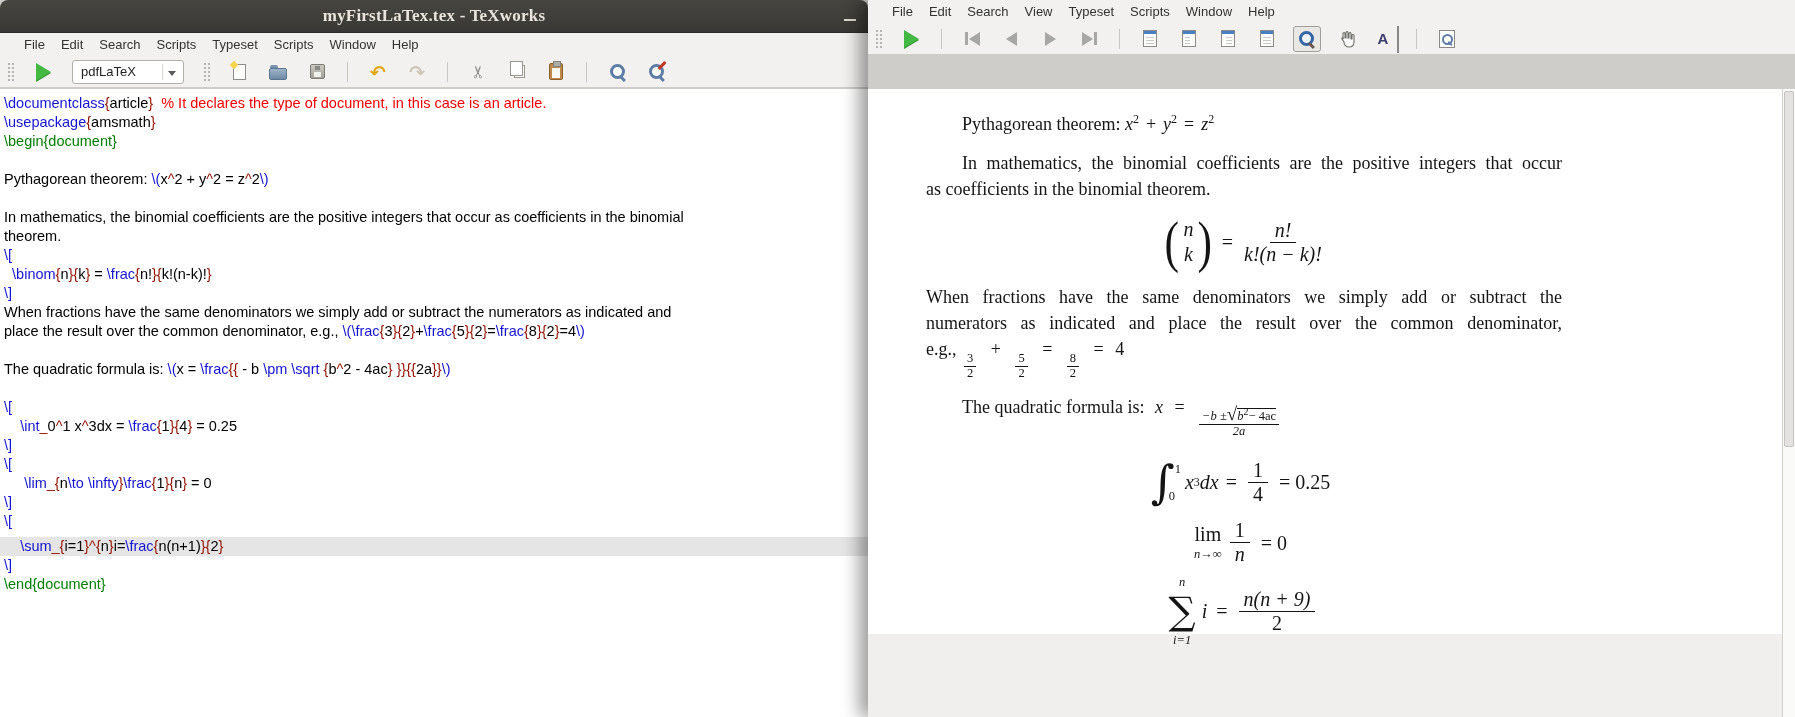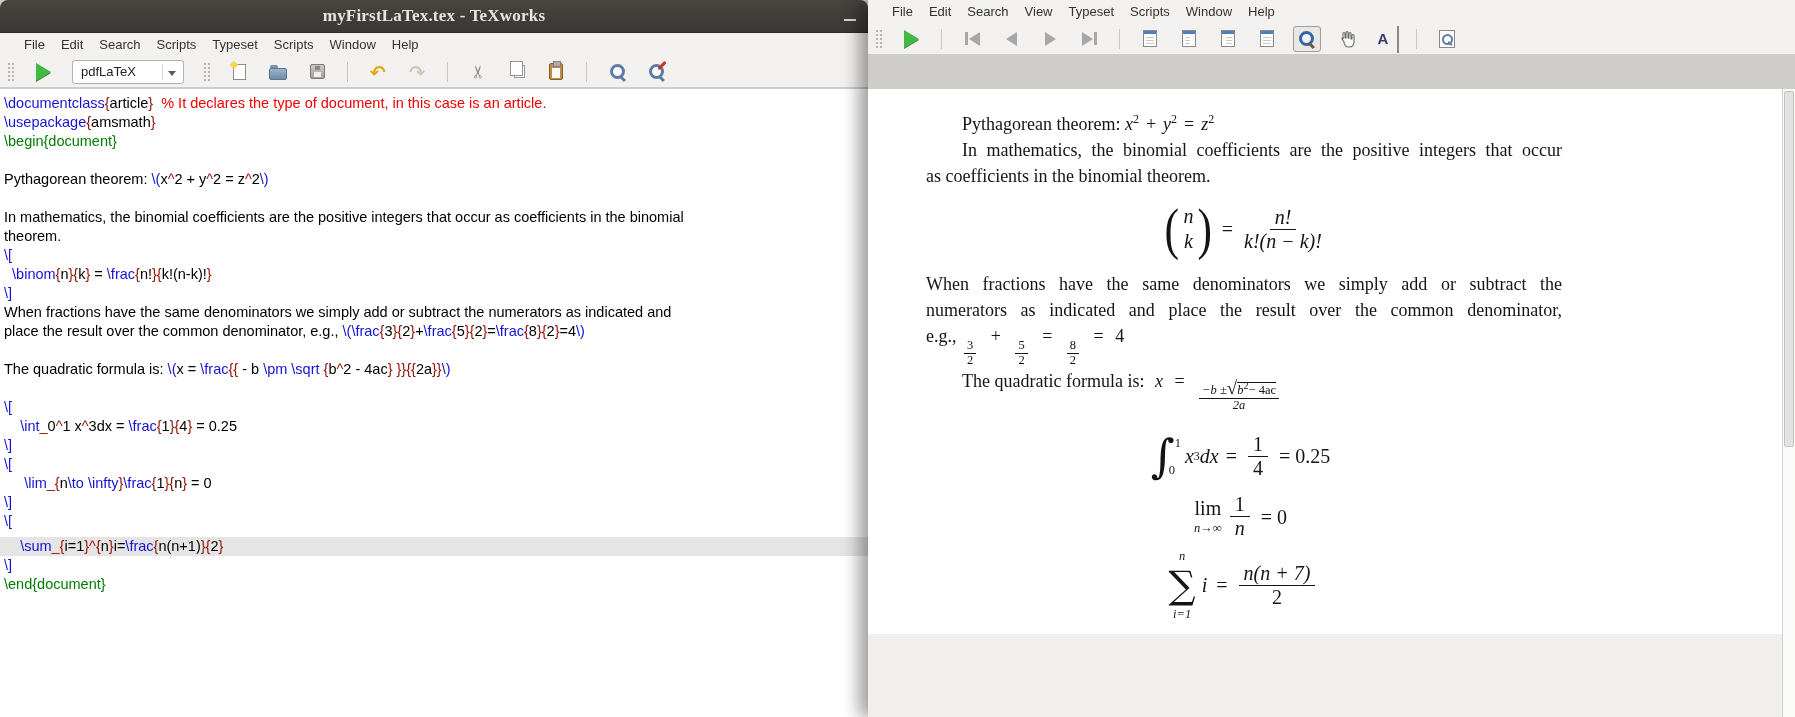--- a/index.html
+++ b/index.html
@@ -126,21 +126,21 @@
   .pdf-page { position:absolute; top:0; left:0; width:914px; height:545px; background:#ffffff; }
   .pdf-scrollbar { position:absolute; top:0; right:0; width:13px; bottom:0; background:#fafaf9;
             border-left:1px solid #d2d0cc; }
   .pdf-thumb { position:absolute; top:2px; left:1px; right:1px; height:356px;
             background:#e3e2e0; border:1px solid #c6c4c0; border-radius:2px; }
 
   .page-inner { margin:17px 0 0 58px; width:636px; font-family:"Liberation Serif", serif;
             font-size:18px; line-height:26px; color:#141414; }
   .pline { min-height:26px; }
   .pline.j { text-align:justify; text-align-last:justify; }
-  .indent { padding-left:36px; }
+  .indent { padding-left:36px;margin-top:13px; }
   .mi { font-style:italic; }
   .mop { margin:0 7px; }
   sup { font-size:12px; }
   sup.tiny { font-size:10px; }
 
   .frac { display:inline-flex; flex-direction:column; align-items:center;
           vertical-align:middle; line-height:1.15; margin:0 4px; }
   .frac .fn { padding:0 5px; border-bottom:1.4px solid #141414; }
   .sfrac { display:inline-flex; flex-direction:column; align-items:center;
           vertical-align:-7px; line-height:1.1; font-size:12.5px; margin:0 3px; }
@@ -389,21 +389,21 @@
 
         <div class="eq-row eq-sum">
           <span class="sumcol">
               <span class="sumtop mi">n</span>
               <span class="sumsym">∑</span>
               <span class="sumunder mi">i=1</span>
             </span>
           <span class="mi sumbody">i</span>
           <span class="mop">=</span>
           <span class="frac">
-              <span class="fn mi">n(n + 7)</span>
+              <span class="fn mi">n(n + 9)</span>
               <span>2</span>
             </span>
         </div>
 
       </div>
     </div>
     <div class="pdf-scrollbar">
       <div class="pdf-thumb"></div>
     </div>
   </div>

